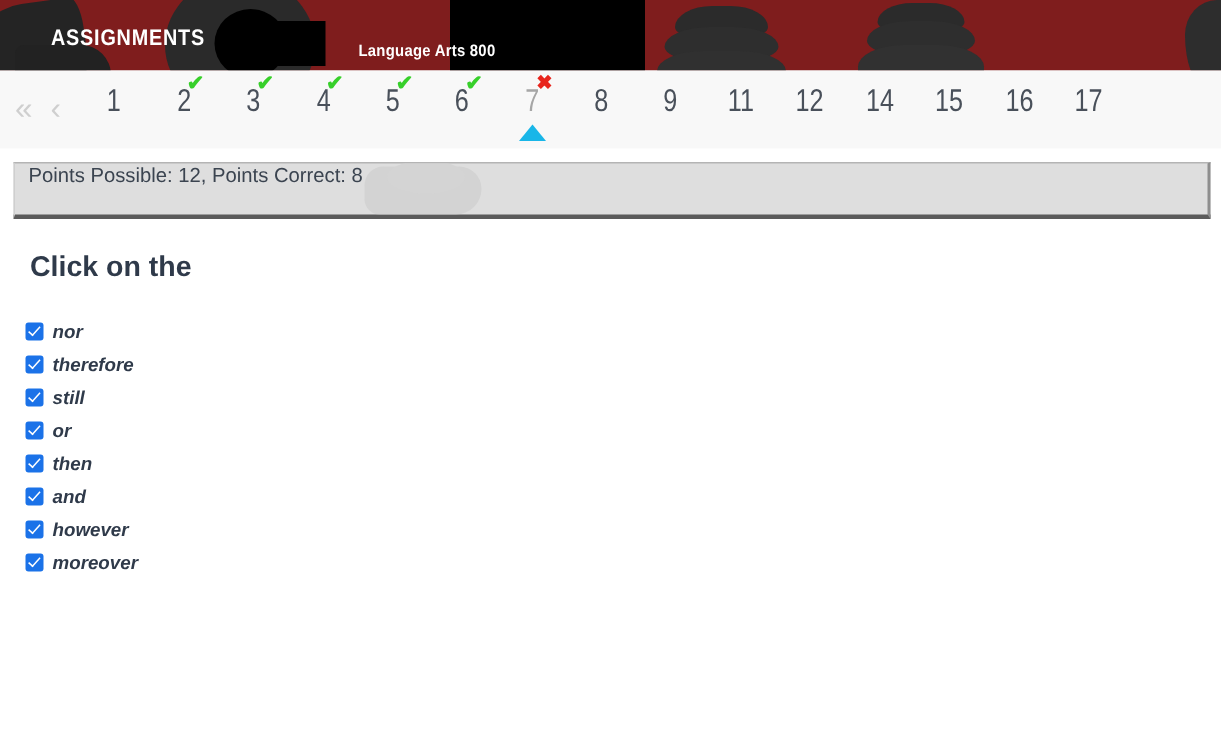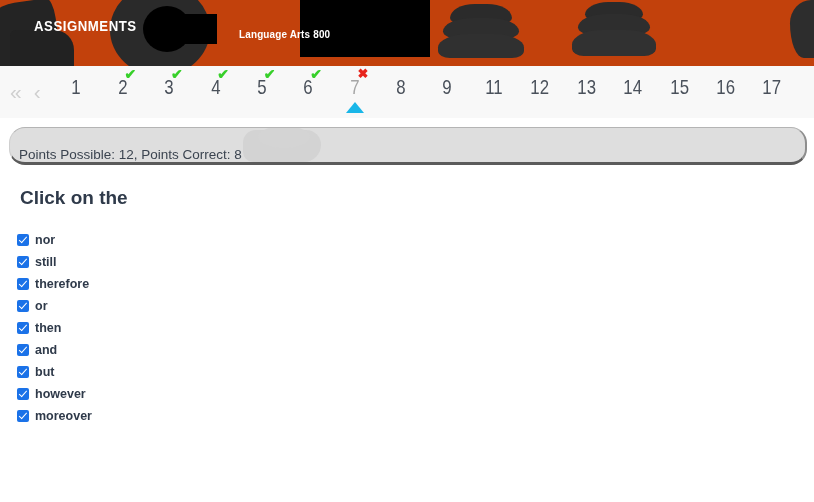--- a/index.html
+++ b/index.html
@@ -8,22 +8,22 @@
     width: 814px; height: 502px;
     overflow: hidden;
     background: #ffffff;
     font-family: "Liberation Sans", sans-serif;
   }
 
   
   .header {
     position: relative;
     width: 814px;
-    height: 66px;
-    background: #c2410c;
+    height: 47px;
+    background: #7f1d1d;
     overflow: hidden;
   }
   .chess-layer {
     position: absolute;
     inset: 0;
     overflow: hidden;
   }
   .piece {
     position: absolute;
     background: #262626;
@@ -178,24 +178,23 @@
   }
   .points-bar {
     position: relative;
     height: 38px;
     background: #dedede;
     border-top: 1px solid #b4b4b4;
     border-left: 1px solid #cfcfcf;
     border-right: 2px solid #8e8e8e;
     border-bottom: 3px solid #5b5b5b;
     display: flex;
-    align-items: flex-end;
+    align-items: flex-start;
     padding-left: 9px;
     overflow: hidden;
-    border-radius: 16px;
   }
   .points-text {
     font-size: 13.5px;
     color: #3b4450;
     font-family: "Liberation Sans", sans-serif;
     z-index: 2;
   }
   .redaction {
     position: absolute;
     left: 233px; top: 2px;
@@ -219,20 +218,21 @@
     font-size: 19px;
     font-weight: bold;
     color: #2f3a4a;
     font-family: "Liberation Sans", sans-serif;
   }
 
   .options {
     margin: 20px 0 12px 0;
     padding: 0 0 0 17px;
     list-style: none;
+    font-style: italic;
   }
   .opt {
     display: flex;
     align-items: center;
     height: 22px;
   }
   .cbx {
     width: 12px; height: 12px;
     background: #1b72e8;
     border-radius: 2px;
@@ -290,21 +290,20 @@
       <div class="pnum"><span class="lbl">2</span><span class="mark ok">✔</span></div>
       <div class="pnum"><span class="lbl">3</span><span class="mark ok">✔</span></div>
       <div class="pnum"><span class="lbl">4</span><span class="mark ok">✔</span></div>
       <div class="pnum"><span class="lbl">5</span><span class="mark ok">✔</span></div>
       <div class="pnum"><span class="lbl">6</span><span class="mark ok">✔</span></div>
       <div class="pnum current"><span class="lbl">7</span><span class="mark bad">✖</span><div class="caret"></div></div>
       <div class="pnum"><span class="lbl">8</span></div>
       <div class="pnum"><span class="lbl">9</span></div>
       <div class="pnum"><span class="lbl">11</span></div>
       <div class="pnum"><span class="lbl">12</span></div>
-      <div class="pnum"><span class="lbl">13</span></div>
       <div class="pnum"><span class="lbl">14</span></div>
       <div class="pnum"><span class="lbl">15</span></div>
       <div class="pnum"><span class="lbl">16</span></div>
       <div class="pnum"><span class="lbl">17</span></div>
     </div>
 </div>
 
 <div class="points-wrap">
   <div class="points-bar">
     <span class="points-text">Points Possible: 12,  Points Correct: 8</span>
@@ -315,43 +314,39 @@
 
 <div class="question">Click on the</div>
 
 <ul class="options" id="options-list">
     <li class="opt">
       <span class="cbx"></span>
       <span class="opt-label">nor</span>
     </li>
     <li class="opt">
       <span class="cbx"></span>
+      <span class="opt-label">therefore</span>
+    </li>
+    <li class="opt">
+      <span class="cbx"></span>
       <span class="opt-label">still</span>
     </li>
     <li class="opt">
       <span class="cbx"></span>
-      <span class="opt-label">therefore</span>
-    </li>
-    <li class="opt">
-      <span class="cbx"></span>
       <span class="opt-label">or</span>
     </li>
     <li class="opt">
       <span class="cbx"></span>
       <span class="opt-label">then</span>
     </li>
     <li class="opt">
       <span class="cbx"></span>
       <span class="opt-label">and</span>
     </li>
     <li class="opt">
       <span class="cbx"></span>
-      <span class="opt-label">but</span>
-    </li>
-    <li class="opt">
-      <span class="cbx"></span>
       <span class="opt-label">however</span>
     </li>
     <li class="opt">
       <span class="cbx"></span>
       <span class="opt-label">moreover</span>
     </li>
   </ul>
 
 </body></html>

